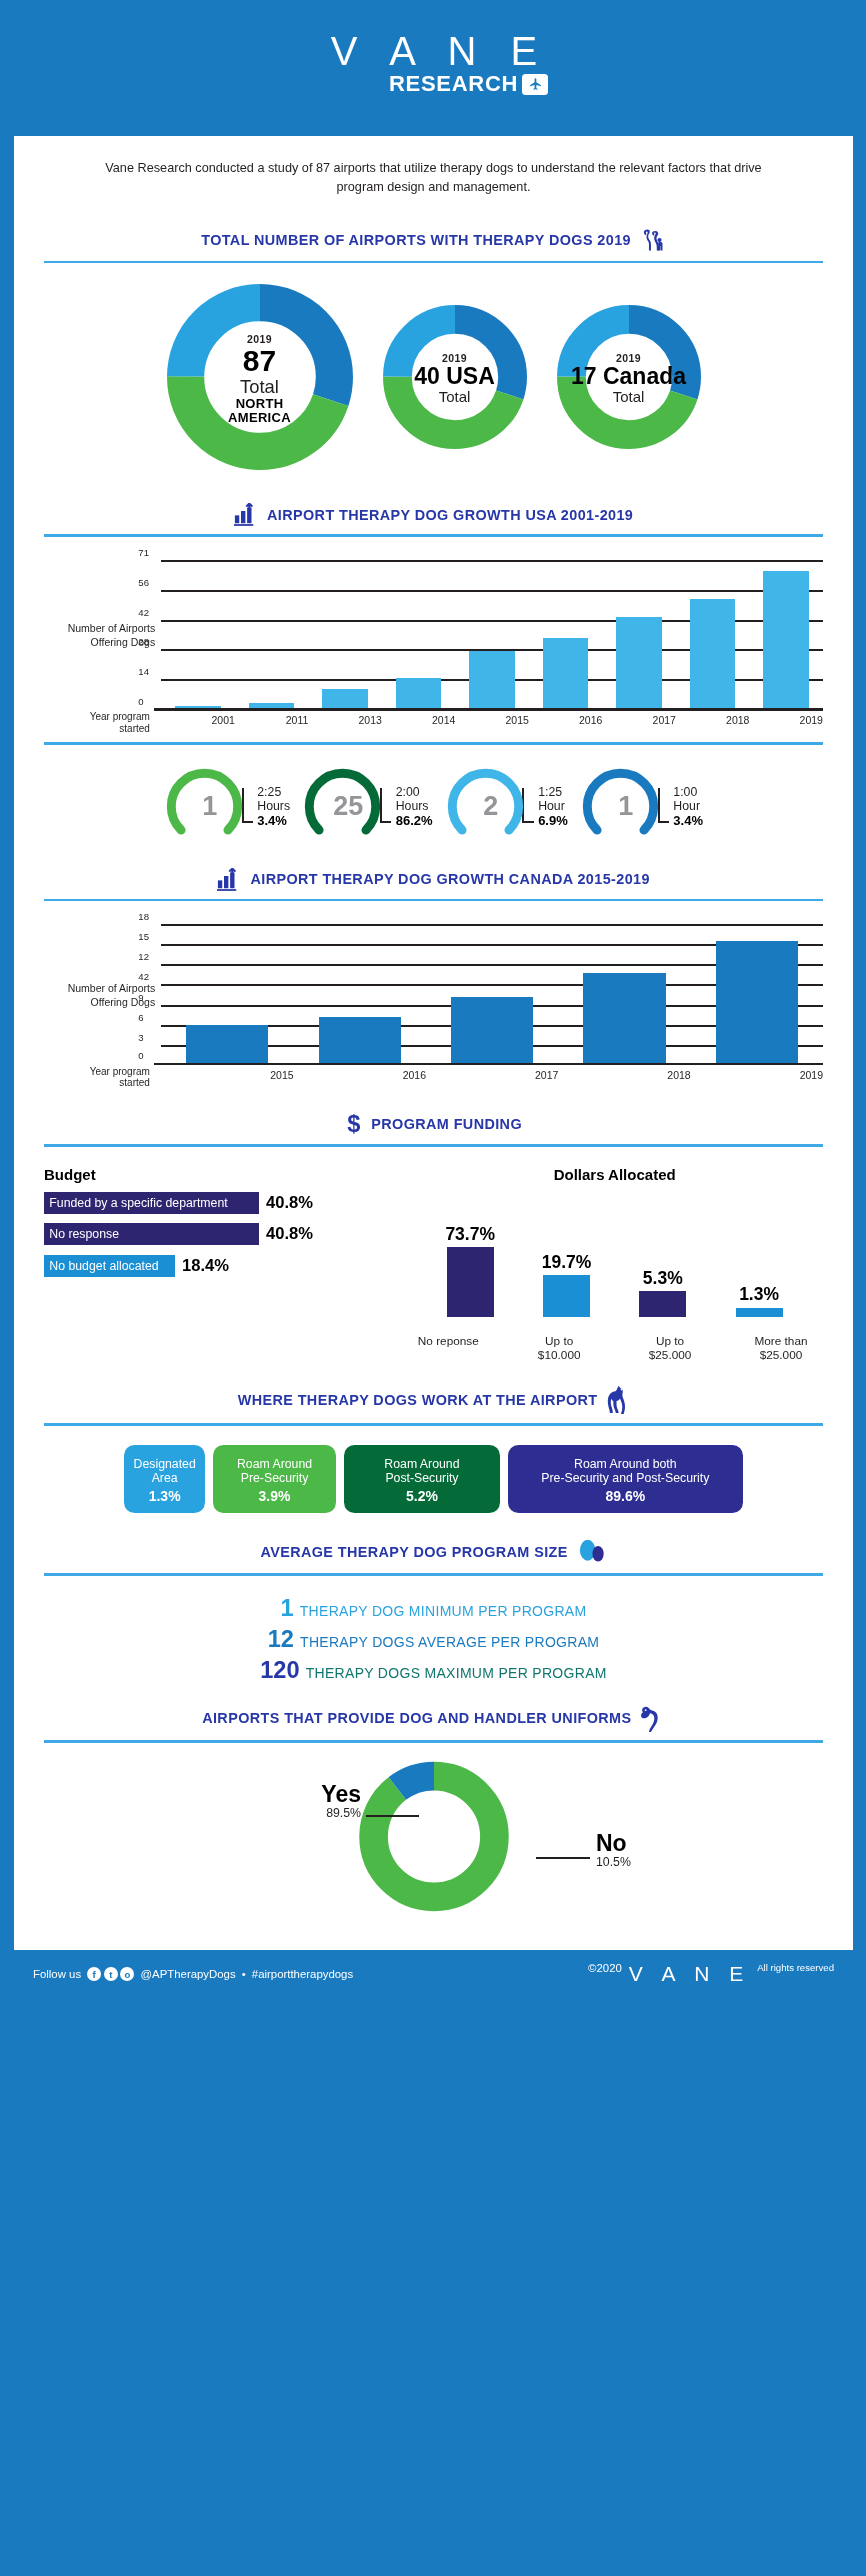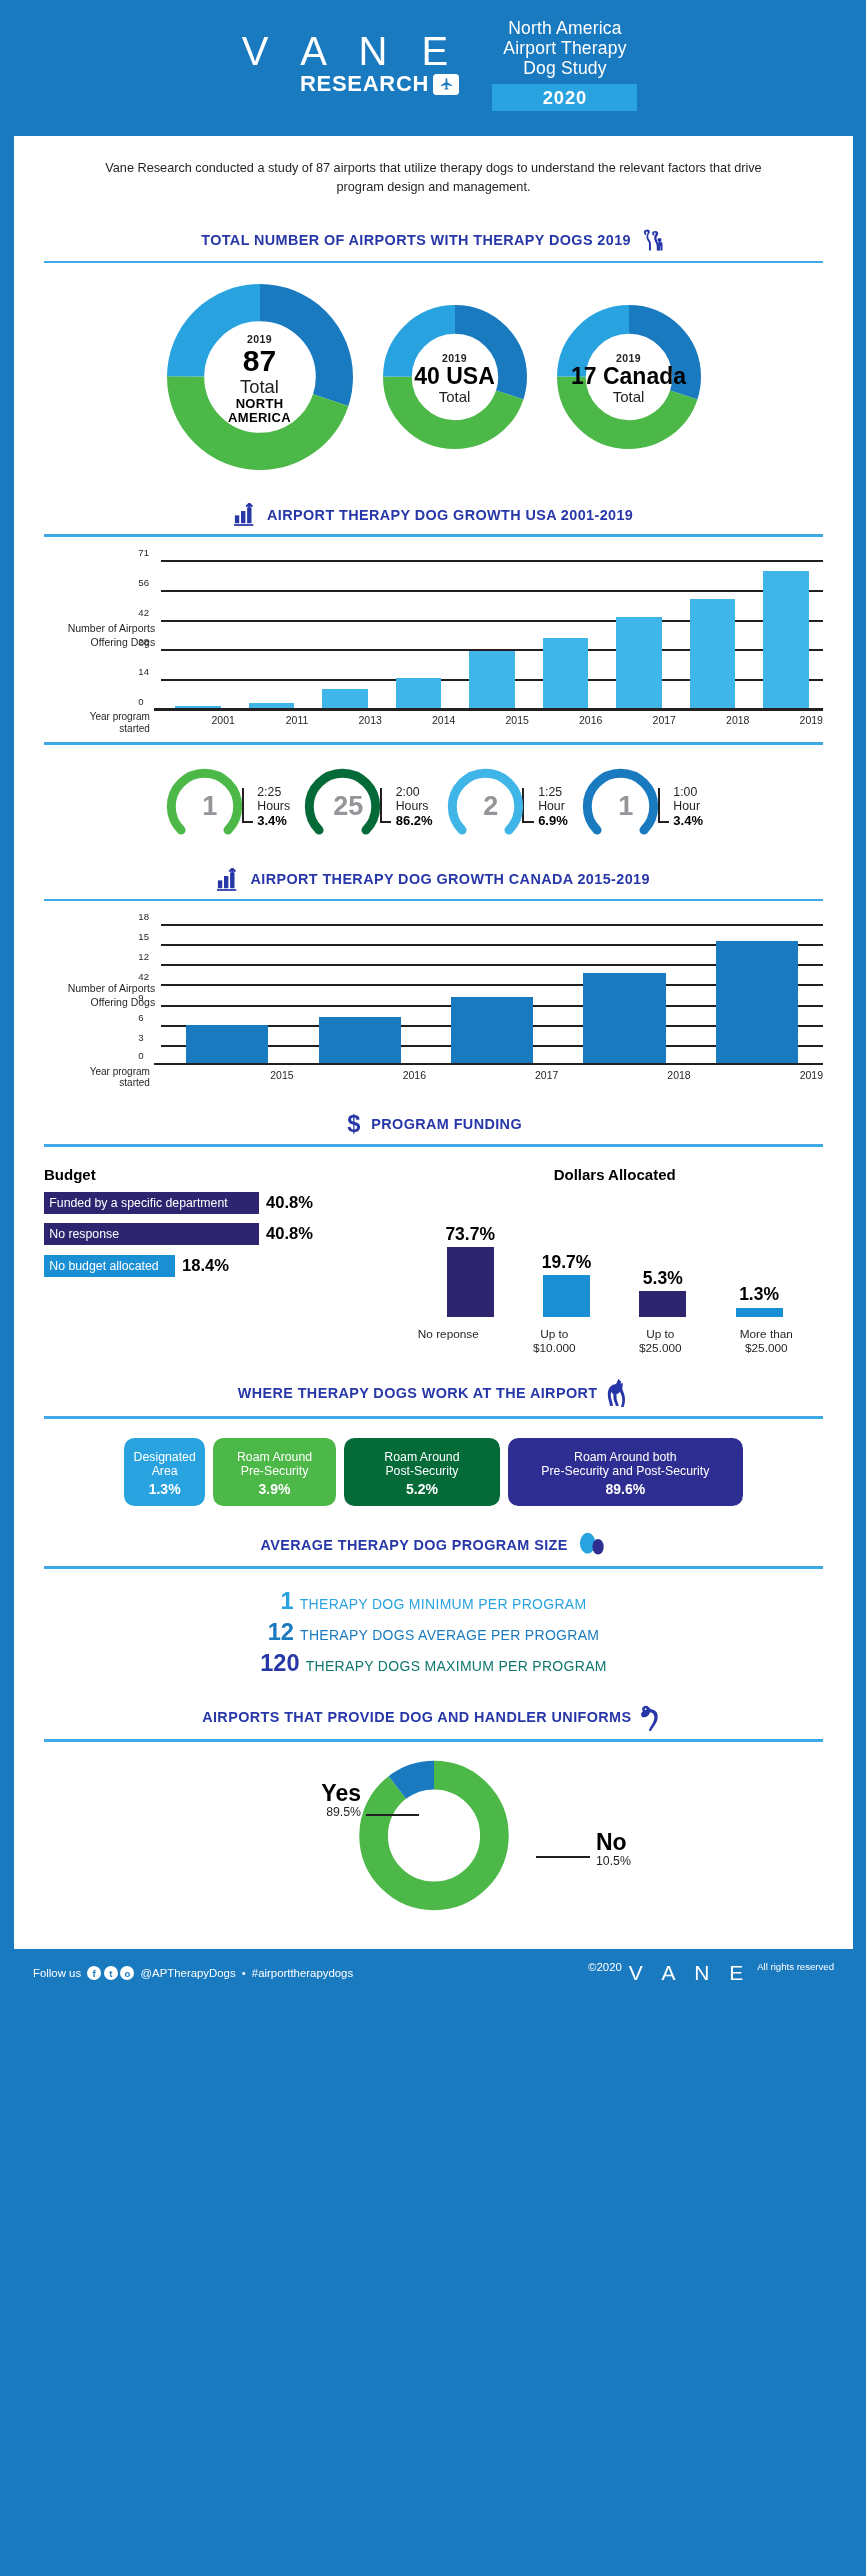--- a/index.html
+++ b/index.html
@@ -89,21 +89,21 @@
   .budget-bar { height: 22px; display: flex; align-items: center; padding-left: 5.3px; color: #fff;
                 font-size: 12.3px; white-space: nowrap; }
   .budget-pct { font-size: 16.6px; font-weight: bold; color: #000; margin-left: 7px; }
 
   .alloc-col { flex: 1; }
   .alloc-head { font-size: 15px; font-weight: bold; color: #000; text-align: center; margin-bottom: 3.5px; }
   .alloc-chart { display: flex; align-items: flex-end; justify-content: center; gap: 12.3px; height: 131px; }
   .alloc-item { width: 84px; display: flex; flex-direction: column; align-items: center; }
   .alloc-pct { font-size: 17.5px; font-weight: bold; color: #000; margin-bottom: 2.6px; }
   .alloc-bar { width: 47px; }
-  .alloc-labs { display: flex; justify-content: flex-start; gap: 22px; margin-top: 11px; }
+  .alloc-labs { display: flex; justify-content: space-between; gap: 22px; margin-top: 18px; }
   .alloc-lab { width: 84px; text-align: center; font-size: 11.8px; color: #231f20; line-height: 1.15; }
 
   
   .work-row { display: flex; justify-content: center; gap: 7.9px; margin-top: 19px; }
   .work-card { border-radius: 10.5px; color: #fff; text-align: center; padding: 12.3px 8.8px 9.6px 8.8px;
                display: flex; flex-direction: column; justify-content: center; min-height: 65px; }
   .work-label { font-size: 12.3px; line-height: 1.16; font-weight: 300; }
   .work-pct { font-size: 14px; font-weight: bold; margin-top: 1.8px; }
 
   
@@ -141,26 +141,20 @@
       <div class="logo-vane">V A N E</div>
       <div class="logo-row2">
         <div class="logo-research">RESEARCH</div>
         <div class="logo-plane">
           <svg width="17.5" height="14" viewBox="0 0 24 24">
               <path fill="#1a7ac0" d="M21 16v-2l-8-5V3.5A1.5 1.5 0 0 0 11.5 2 1.5 1.5 0 0 0 10 3.5V9l-8 5v2l8-2.5V19l-2 1.5V22l3.5-1 3.5 1v-1.5L13 19v-5.5z"></path>
             </svg>
         </div>
       </div>
     </div>
-    <div class="title-block">
-      <div class="title-line">North America</div>
-      <div class="title-line">Airport Therapy</div>
-      <div class="title-line">Dog Study</div>
-      <div class="year-badge">2020</div>
-    </div>
   </div>
 
   <div class="body-card">
 
     <p class="intro">Vane Research conducted a study of 87 airports that utilize therapy dogs to understand the relevant factors that drive program design and management.</p>
 
     <div class="sec-head">
       <h2>TOTAL NUMBER OF AIRPORTS WITH THERAPY DOGS 2019</h2>
       <span class="sec-icon">
         <svg width="26" height="26" viewBox="0 0 40 40">
@@ -595,21 +589,21 @@
       <div class="size-line">
         <span class="size-num" style="color:#1a7ac0">12</span>
         <span class="size-txt" style="color:#1a7ac0">THERAPY DOGS AVERAGE PER PROGRAM</span>
       </div>
       <div class="size-line">
         <span class="size-num" style="color:#2737a8">120</span>
         <span class="size-txt" style="color:#0f766e">THERAPY DOGS MAXIMUM PER PROGRAM</span>
       </div>
     </div>
 
-    <div class="sec-head" style="margin-top:26px;">
+    <div class="sec-head" style="margin-top:20px;">
       <h2>AIRPORTS THAT PROVIDE DOG AND HANDLER UNIFORMS</h2>
       <span class="sec-icon">
         <svg width="24.5" height="28" viewBox="0 0 28 32">
           <path fill="#2737a8" d="M7 3c1.6 0 2.6 1 3.4 2.2.6 1 1.4 1.6 2.6 1.8 2.6.4 4.4 1.6 5.6 3.2 1.2 1.6 1.6 3.4 1.6 5.4 0 3-1 5.6-2.4 8-1.2 2-2.6 3.8-3.6 5.4-.8 1.2-1.4 2.2-1.8 3h-2.2c.2-1.2.6-2.4 1.2-3.6 1-2 2.4-3.8 3.4-5.8 1-2 1.6-4 1.6-6.2 0-1.4-.3-2.6-1-3.6-.8-1.2-2-2-4-2.2-.4 1.6-1.2 3-2.4 4-1.4 1.2-3 1.8-4.4 1.8-1.2 0-2-.4-2.6-1-.6-.6-.8-1.4-.8-2.2 0-1 .4-2 1-2.6.4-.4.8-.8 1.2-1.2-.6-.6-1-1.4-1-2.4C2.4 4.6 4.4 3 7 3z"></path>
           <circle cx="6.4" cy="7" r="1" fill="#fff"></circle>
         </svg>
       </span>
     </div>
     <div class="rule"></div>
 

